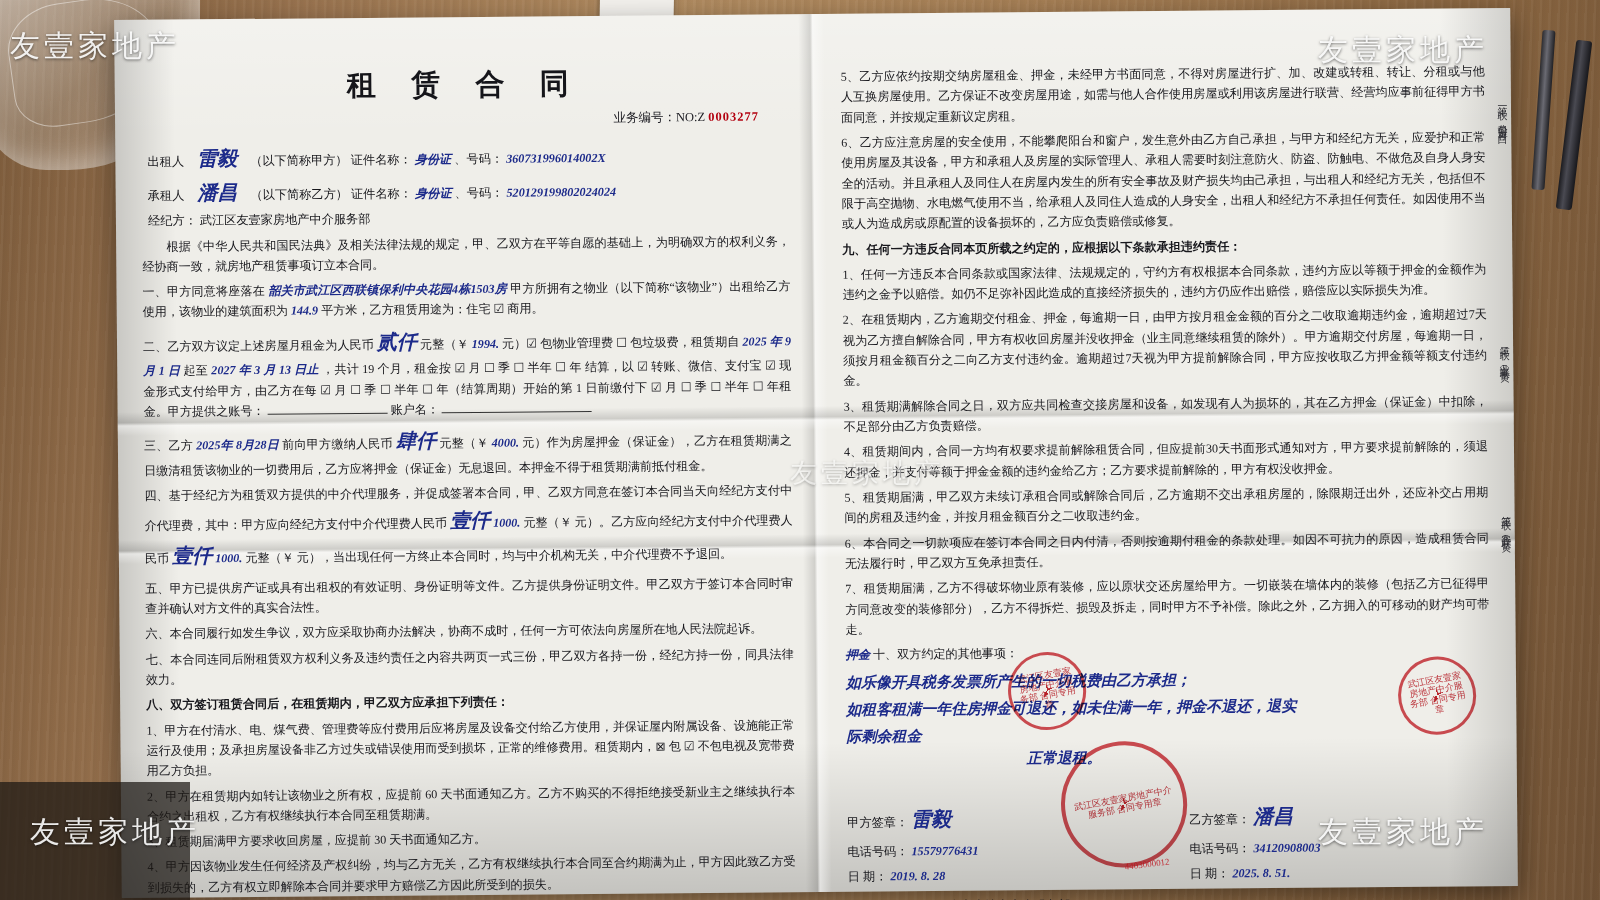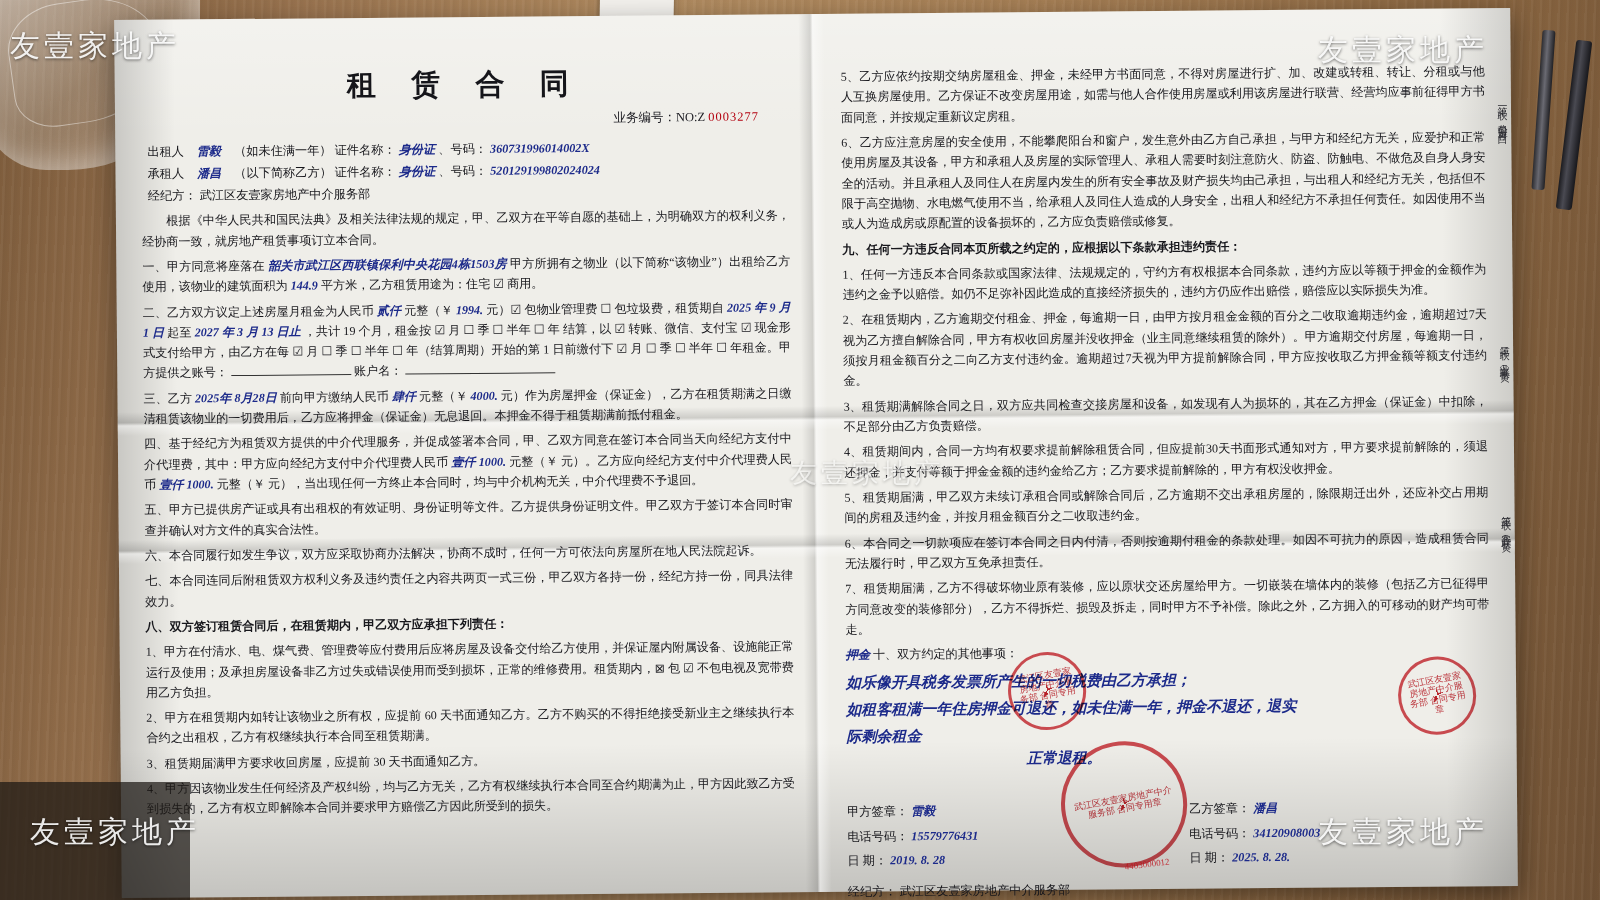--- a/index.html
+++ b/index.html
@@ -56,26 +56,26 @@
   .crease.v{top:0;bottom:0;width:26px;
     background:linear-gradient(90deg,rgba(0,0,0,0),rgba(0,0,0,.13) 45%,rgba(255,255,255,.5) 55%,rgba(0,0,0,0));}
   .crease.h{left:0;right:0;height:24px;
     background:linear-gradient(180deg,rgba(0,0,0,0),rgba(0,0,0,.14) 45%,rgba(255,255,255,.45) 58%,rgba(0,0,0,0));}
   
   .col{position:absolute;top:0;bottom:0;padding:22px 26px;box-sizing:border-box;}
   #colL{left:0;width:700px;}
   #colR{left:700px;width:696px;}
   .ttl{font-size:29px;letter-spacing:14px;text-align:center;margin:26px 0 6px 0;font-weight:bold;color:#15151a;}
   .biz{font-size:12.5px;text-align:right;color:#1a1a20;margin:6px 30px 12px 0;}
-  .biz .no{color:#b3000f;font-weight:normal;letter-spacing:1px;}
+  .biz .no{color:#b3000f;font-weight:bold;letter-spacing:1px;}
   .line{font-size:12.2px;line-height:1.62;color:#16161b;margin:0 0 2px 0;}
   .p{font-size:12.1px;line-height:1.68;color:#17171c;margin:5px 0;text-align:justify;}
   .p.t2{text-indent:2em;}
   .hand{font-family:"Liberation Serif",serif;color:#1c2a8a;font-style:italic;font-weight:bold;}
-  .hand.big{font-size:12px;}
+  .hand.big{font-size:20px;}
   .sideband{position:absolute;right:2px;writing-mode:vertical-rl;font-size:10px;color:#2a2a30;letter-spacing:2px;}
   
   .sigrow{display:flex;gap:40px;margin-top:10px;}
   .sigcol{flex:1;font-size:12.2px;line-height:2.0;color:#16161b;}
   
   .stamp{position:absolute;border:3px solid rgba(200,20,30,.75);border-radius:50%;
     color:rgba(190,18,28,.85);display:flex;align-items:center;justify-content:center;
     font-size:10px;text-align:center;transform:rotate(-10deg);mix-blend-mode:multiply;}
   .stamp .inner{font-size:9px;line-height:1.1;padding:6px;}
   .stamp.small{width:72px;height:72px;}
@@ -110,21 +110,21 @@
     <div class="col" id="colL">
       <div class="ttl">租 赁 合 同</div>
       <div class="biz">
         <span>业务编号：NO:Z</span>
         <span class="no">0003277</span>
       </div>
 
       <div class="line">
         &nbsp;&nbsp;<span>出租人</span>
         <span class="hand big" style="margin:0 10px;">雷毅</span>
-        <span>（如未住满一年）</span>
+        <span>（以下简称甲方）</span>
         <span>证件名称：</span>
         <span class="hand">身份证</span>
         <span>、号码：</span>
         <span class="hand">360731996014002X</span>
       </div>
 
       <div class="line">
         &nbsp;&nbsp;<span>承租人</span>
         <span class="hand big" style="margin:0 10px;">潘昌</span>
         <span>（以下简称乙方）</span>
@@ -246,21 +246,21 @@
           <div>
             <span>乙方签章：</span>
             <span class="hand big">潘昌</span>
           </div>
           <div>
             <span>电话号码：</span>
             <span class="hand">34120908003</span>
           </div>
           <div>
             <span>日    期：</span>
-            <span class="hand">2025. 8. 28.</span>
+            <span class="hand">2025. 8. 51.</span>
           </div>
         </div>
       </div>
 
       <div class="sigcol" style="margin-top:6px;">
         <div>
           <span>经纪方：</span>
           <span>武江区友壹家房地产中介服务部</span>
         </div>
 

